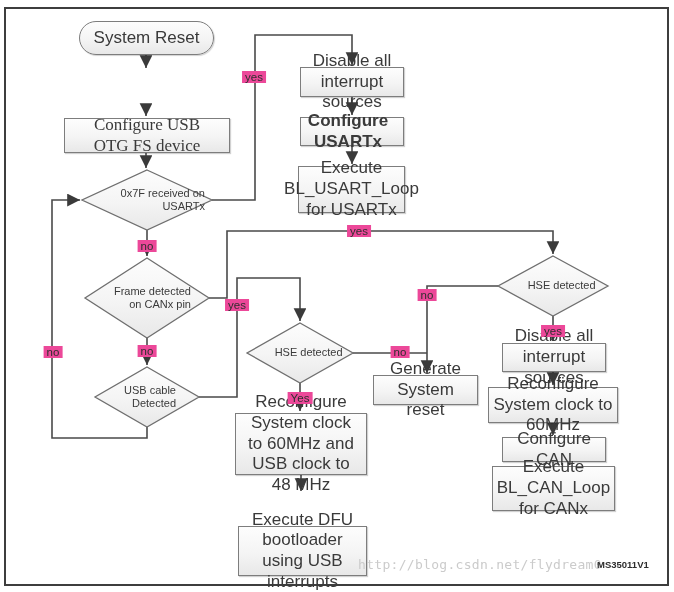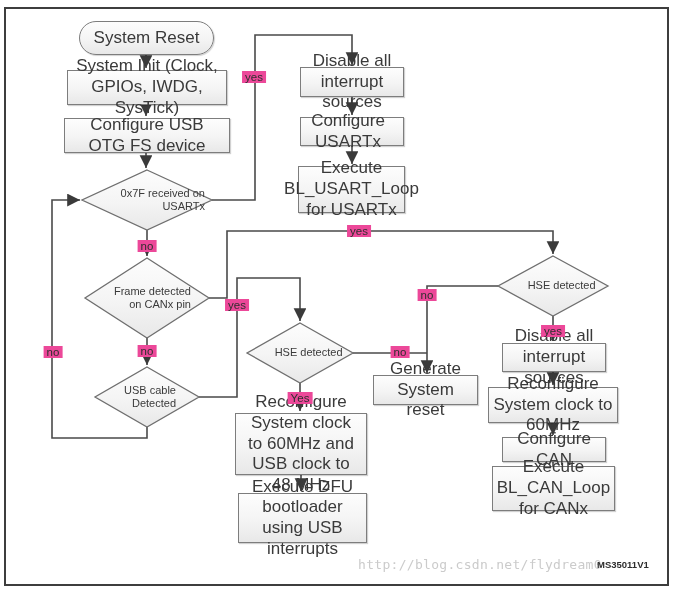--- a/index.html
+++ b/index.html
@@ -17,24 +17,24 @@
   .node {
     position:absolute; z-index:2; box-sizing:border-box;
     background:linear-gradient(180deg,#fdfdfd 0%,#f4f4f4 55%,#e8e8e8 100%);
     border:1px solid #7d7d7d;
     box-shadow:1px 1px 1px rgba(0,0,0,0.18);
     display:flex; align-items:center; justify-content:center;
     text-align:center; font-size:17px; line-height:1.22; color:#3a3a3a;
     padding:2px 3px;
   }
   .stadium { border-radius:17px; }
-  .pad10 { padding-left:10px; padding-right:10px; }
+  .pad10 { padding-left:10px; padding-right:10px;margin-top:33px; }
   .pad12 { padding-left:12px; padding-right:12px; }
-  .pad16 { padding-left:16px; padding-right:24px; }
-  .pad20 { padding-left:20px; padding-right:20px; }
+  .pad16 { padding-left:16px; padding-right:24px;font-weight:bold; }
+  .pad20 { padding-left:20px; padding-right:20px;font-family:Liberation Serif, serif; }
   .dlabel {
     position:absolute; z-index:3; transform:translate(-50%,-50%);
     text-align:right; font-size:11px; line-height:1.22; color:#3a3a3a;
   }
   .elabel {
     position:absolute; z-index:4; transform:translate(-50%,-50%);
     background:#ec4899; padding:0 3px;
     font-size:11.5px; color:#2e2e2e;
   }
   .watermark {
@@ -92,21 +92,20 @@
     <g fill="url(#dg)" stroke="#6f6f6f" stroke-width="1.3">
       <polygon points="147,170 212,200 147,230 82,200"></polygon>
       <polygon points="147,258 209,298 147,338 85,298"></polygon>
       <polygon points="147,367 199,397 147,427 95,397"></polygon>
       <polygon points="300,323 353,353 300,383 247,353"></polygon>
       <polygon points="553,256 608,286 553,316 498,286"></polygon>
     </g>
   </svg>
 
   <div class="node stadium" style="left:79px;top:21px;width:135px;height:34px">System Reset</div>
-  <div class="node" style="left:67px;top:70px;width:160px;height:35px">System Init (Clock, GPIOs, IWDG, SysTick)</div>
   <div class="node pad20" style="left:64px;top:118px;width:166px;height:35px">Configure USB OTG FS device</div>
 
   <div class="dlabel" style="left:147px;top:200px;width:116px">0x7F received on USARTx</div>
   <div class="dlabel" style="left:147px;top:298px;width:88px">Frame detected on CANx pin</div>
   <div class="dlabel" style="left:141px;top:397px;width:70px">USB cable Detected</div>
   <div class="dlabel" style="left:300px;top:353px;width:85px">HSE detected</div>
   <div class="dlabel" style="left:553px;top:286px;width:85px">HSE detected</div>
 
   <div class="node" style="left:300px;top:67px;width:104px;height:30px">Disable all interrupt sources</div>
   <div class="node pad16" style="left:300px;top:117px;width:104px;height:29px">Configure USARTx</div>

